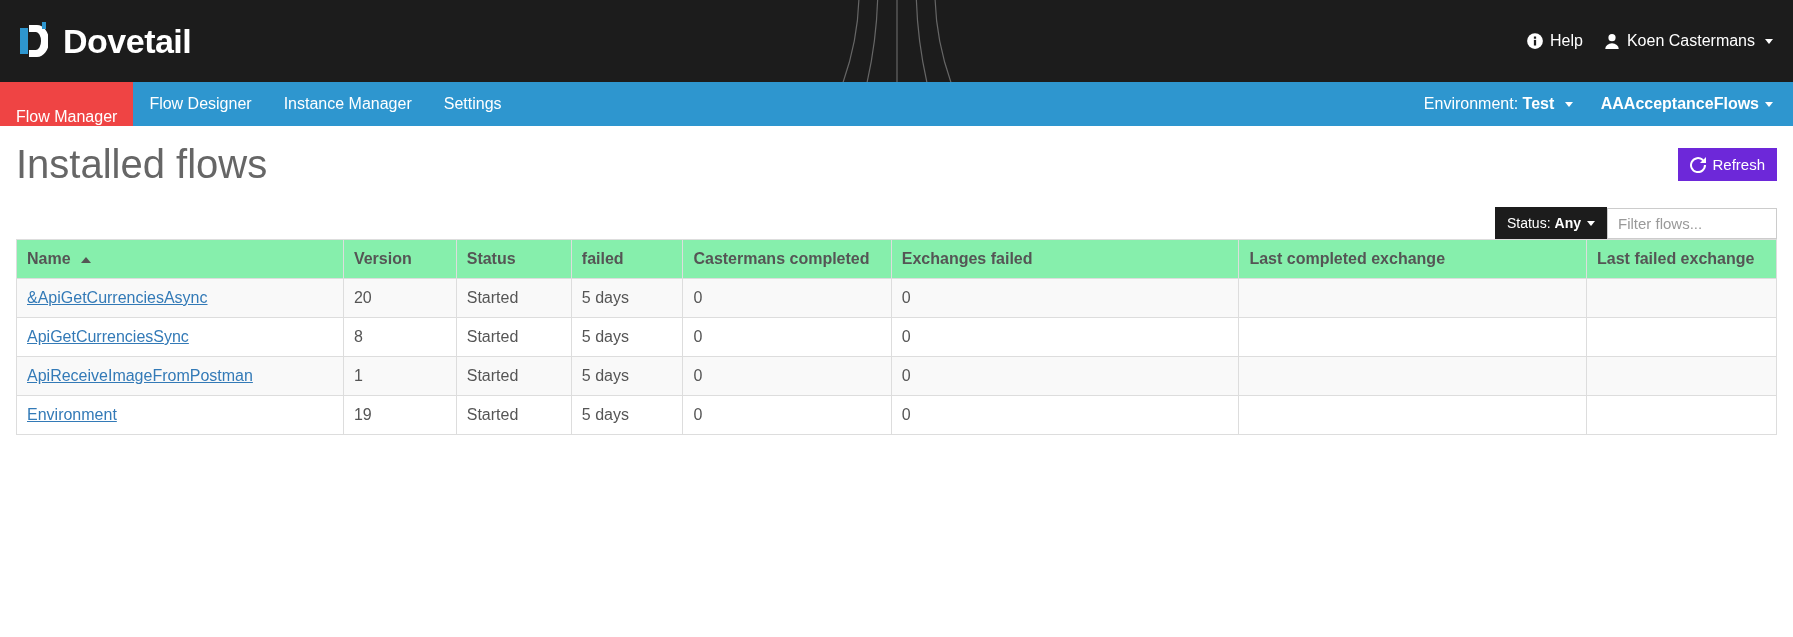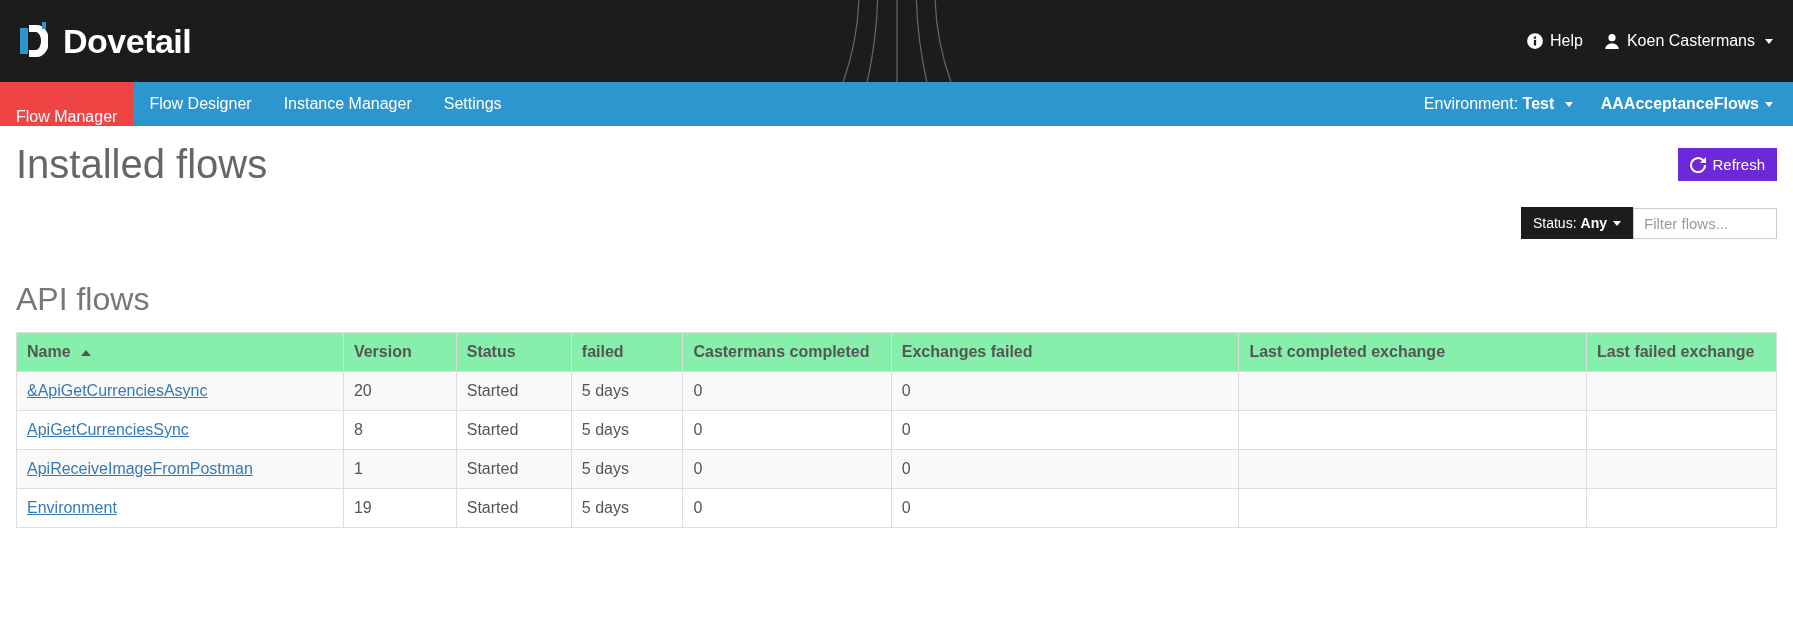--- a/index.html
+++ b/index.html
@@ -145,21 +145,21 @@
   .filter-row {
     display: flex;
     justify-content: flex-end;
     align-items: center;
     margin-top: 4px;
   }
   .filter-input {
     border: 1px solid #ccc;
     padding: 6px 10px;
     font-size: 15px;
-    width: 144px;
+    width: 170px;
     color: #555;
   }
   .filter-input::placeholder { color: #999; }
   .section-title {
     font-size: 32px;
     font-weight: 400;
     color: #777;
     margin-top: 42px;
     margin-bottom: 14px;
   }
@@ -290,21 +290,20 @@
   </div>
   <div class="filter-row">
     <button class="status-filter">
       <span>Status:</span>
       <span class="val">Any</span>
       <span class="caret"></span>
     </button>
     <input class="filter-input" type="text" placeholder="Filter flows..." style="">
   </div>
 
-  <h2 class="section-title">API flows</h2>
 
   <table class="flows">
     <colgroup>
       <col class="c-name">
         <col class="c-version">
         <col class="c-status">
         <col class="c-uptime">
       <col class="c-exc">
         <col class="c-exf">
         <col class="c-lce">

